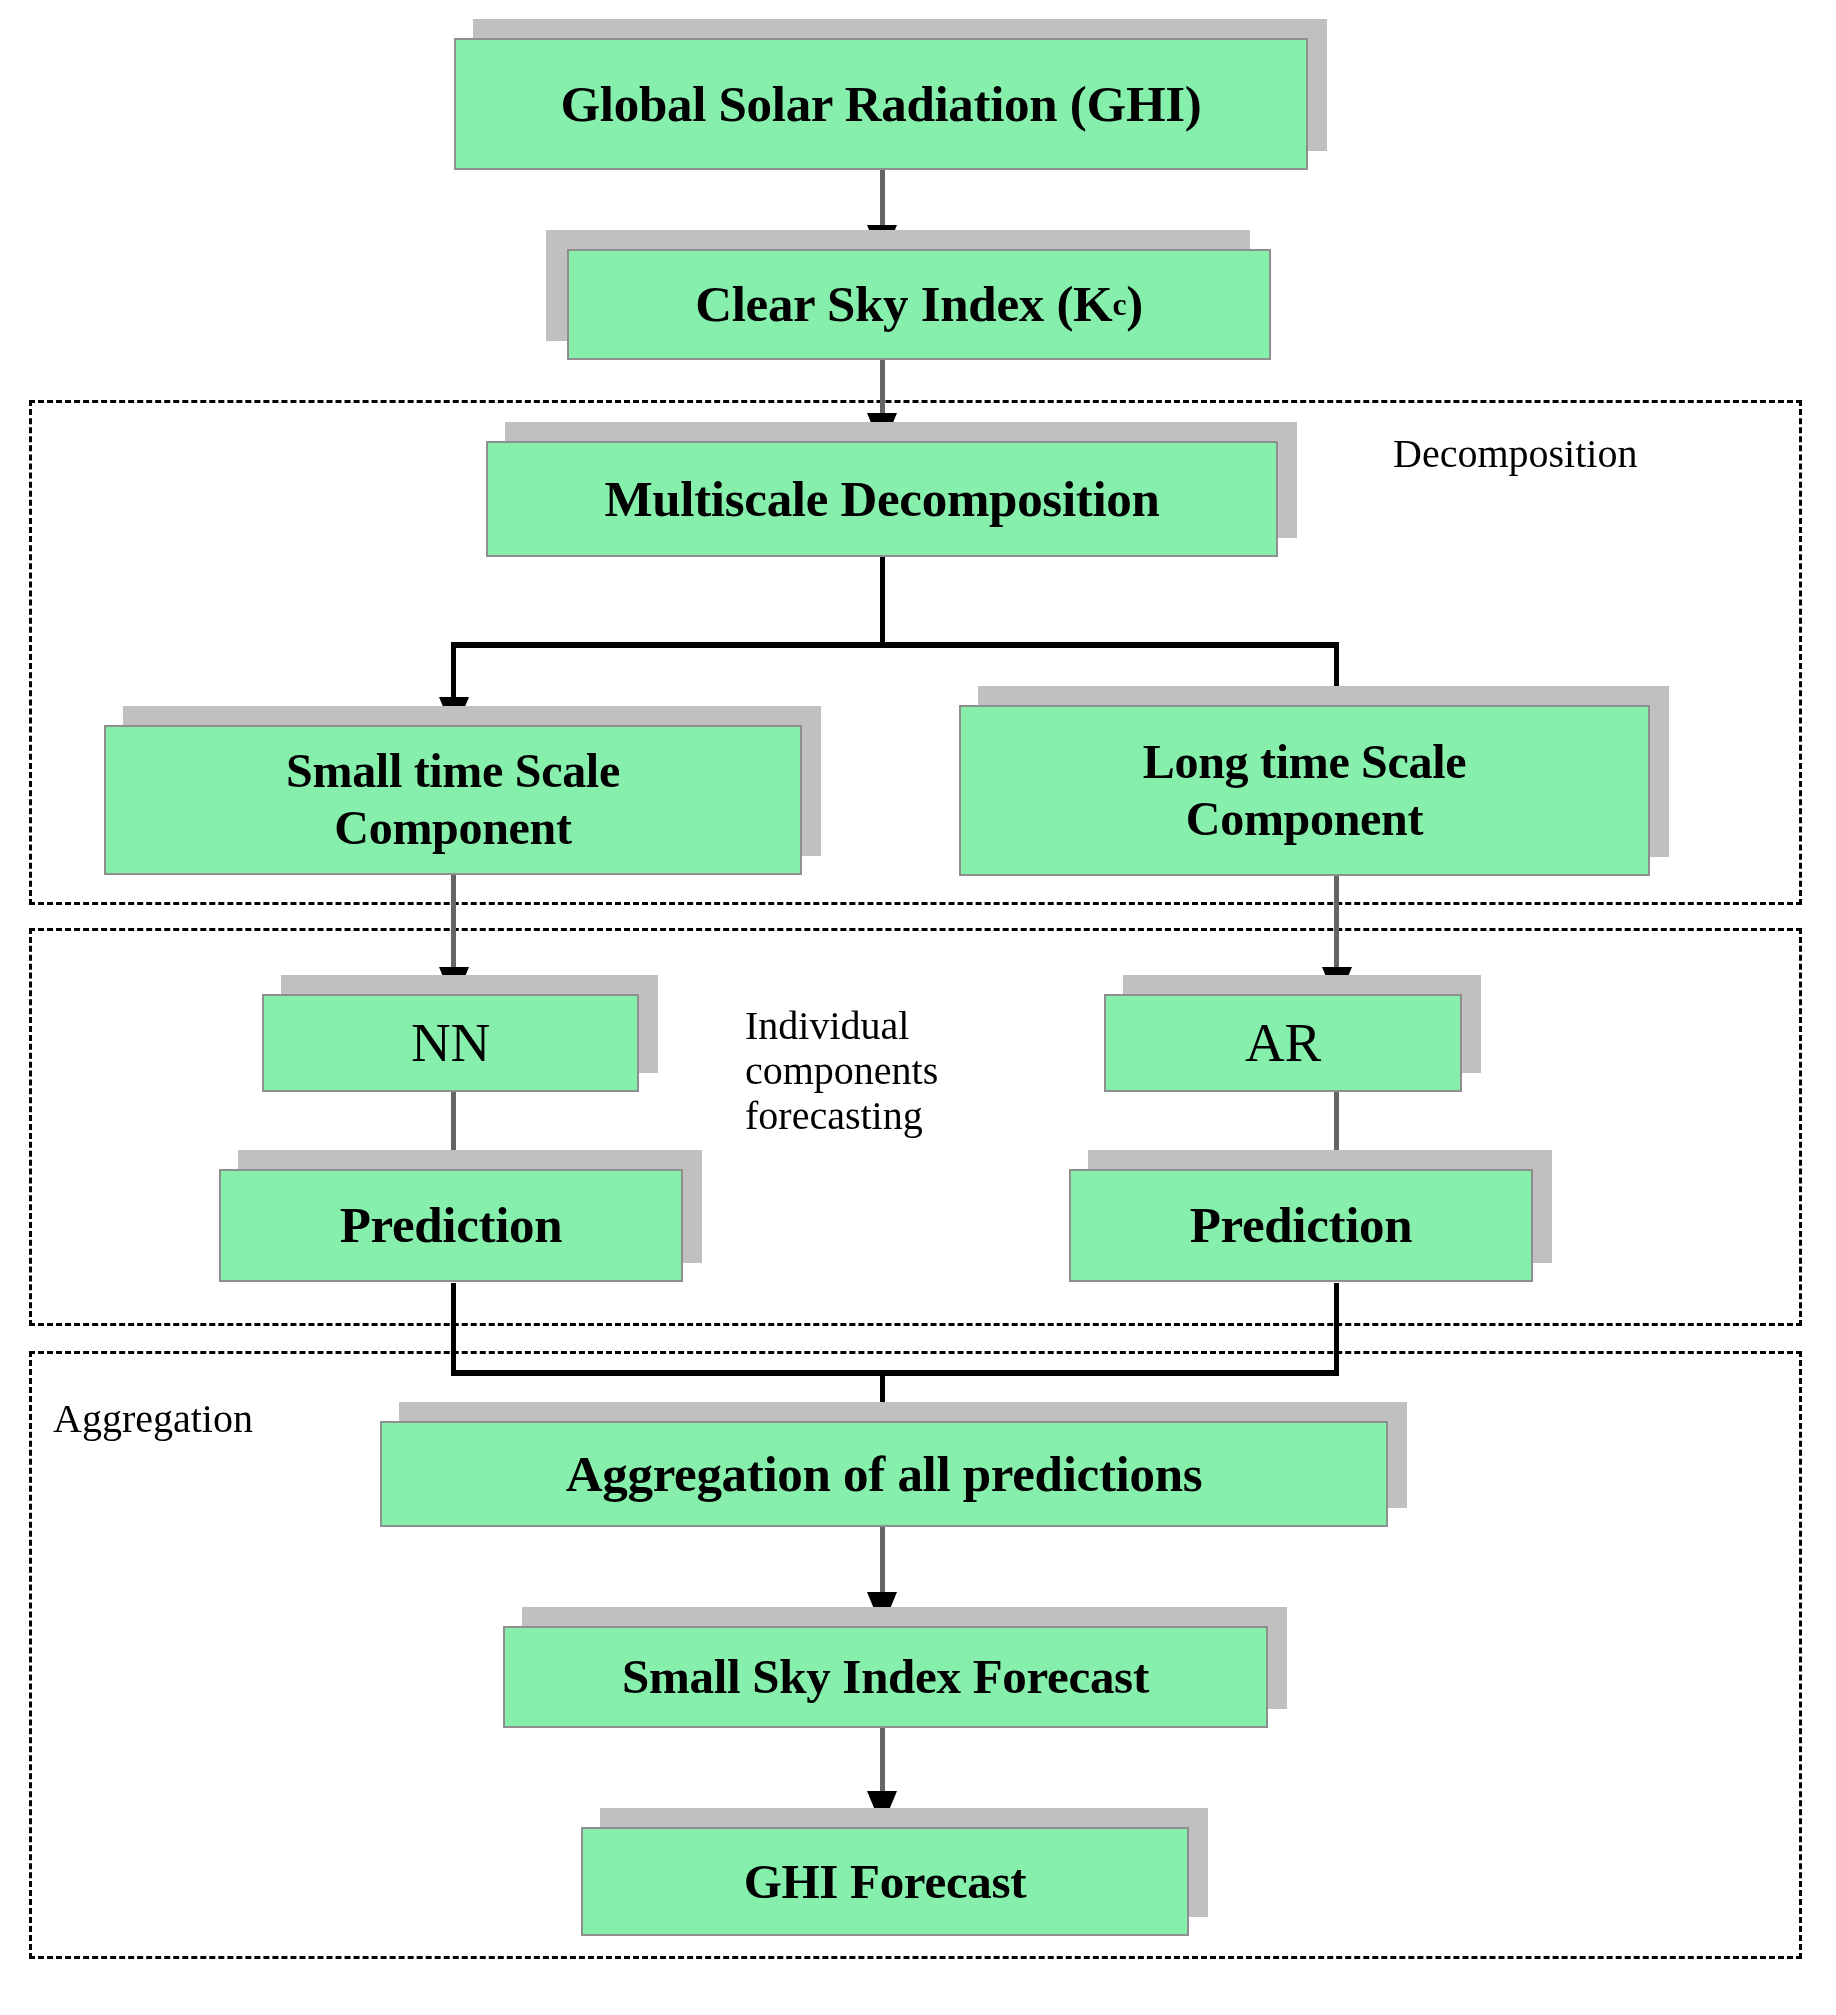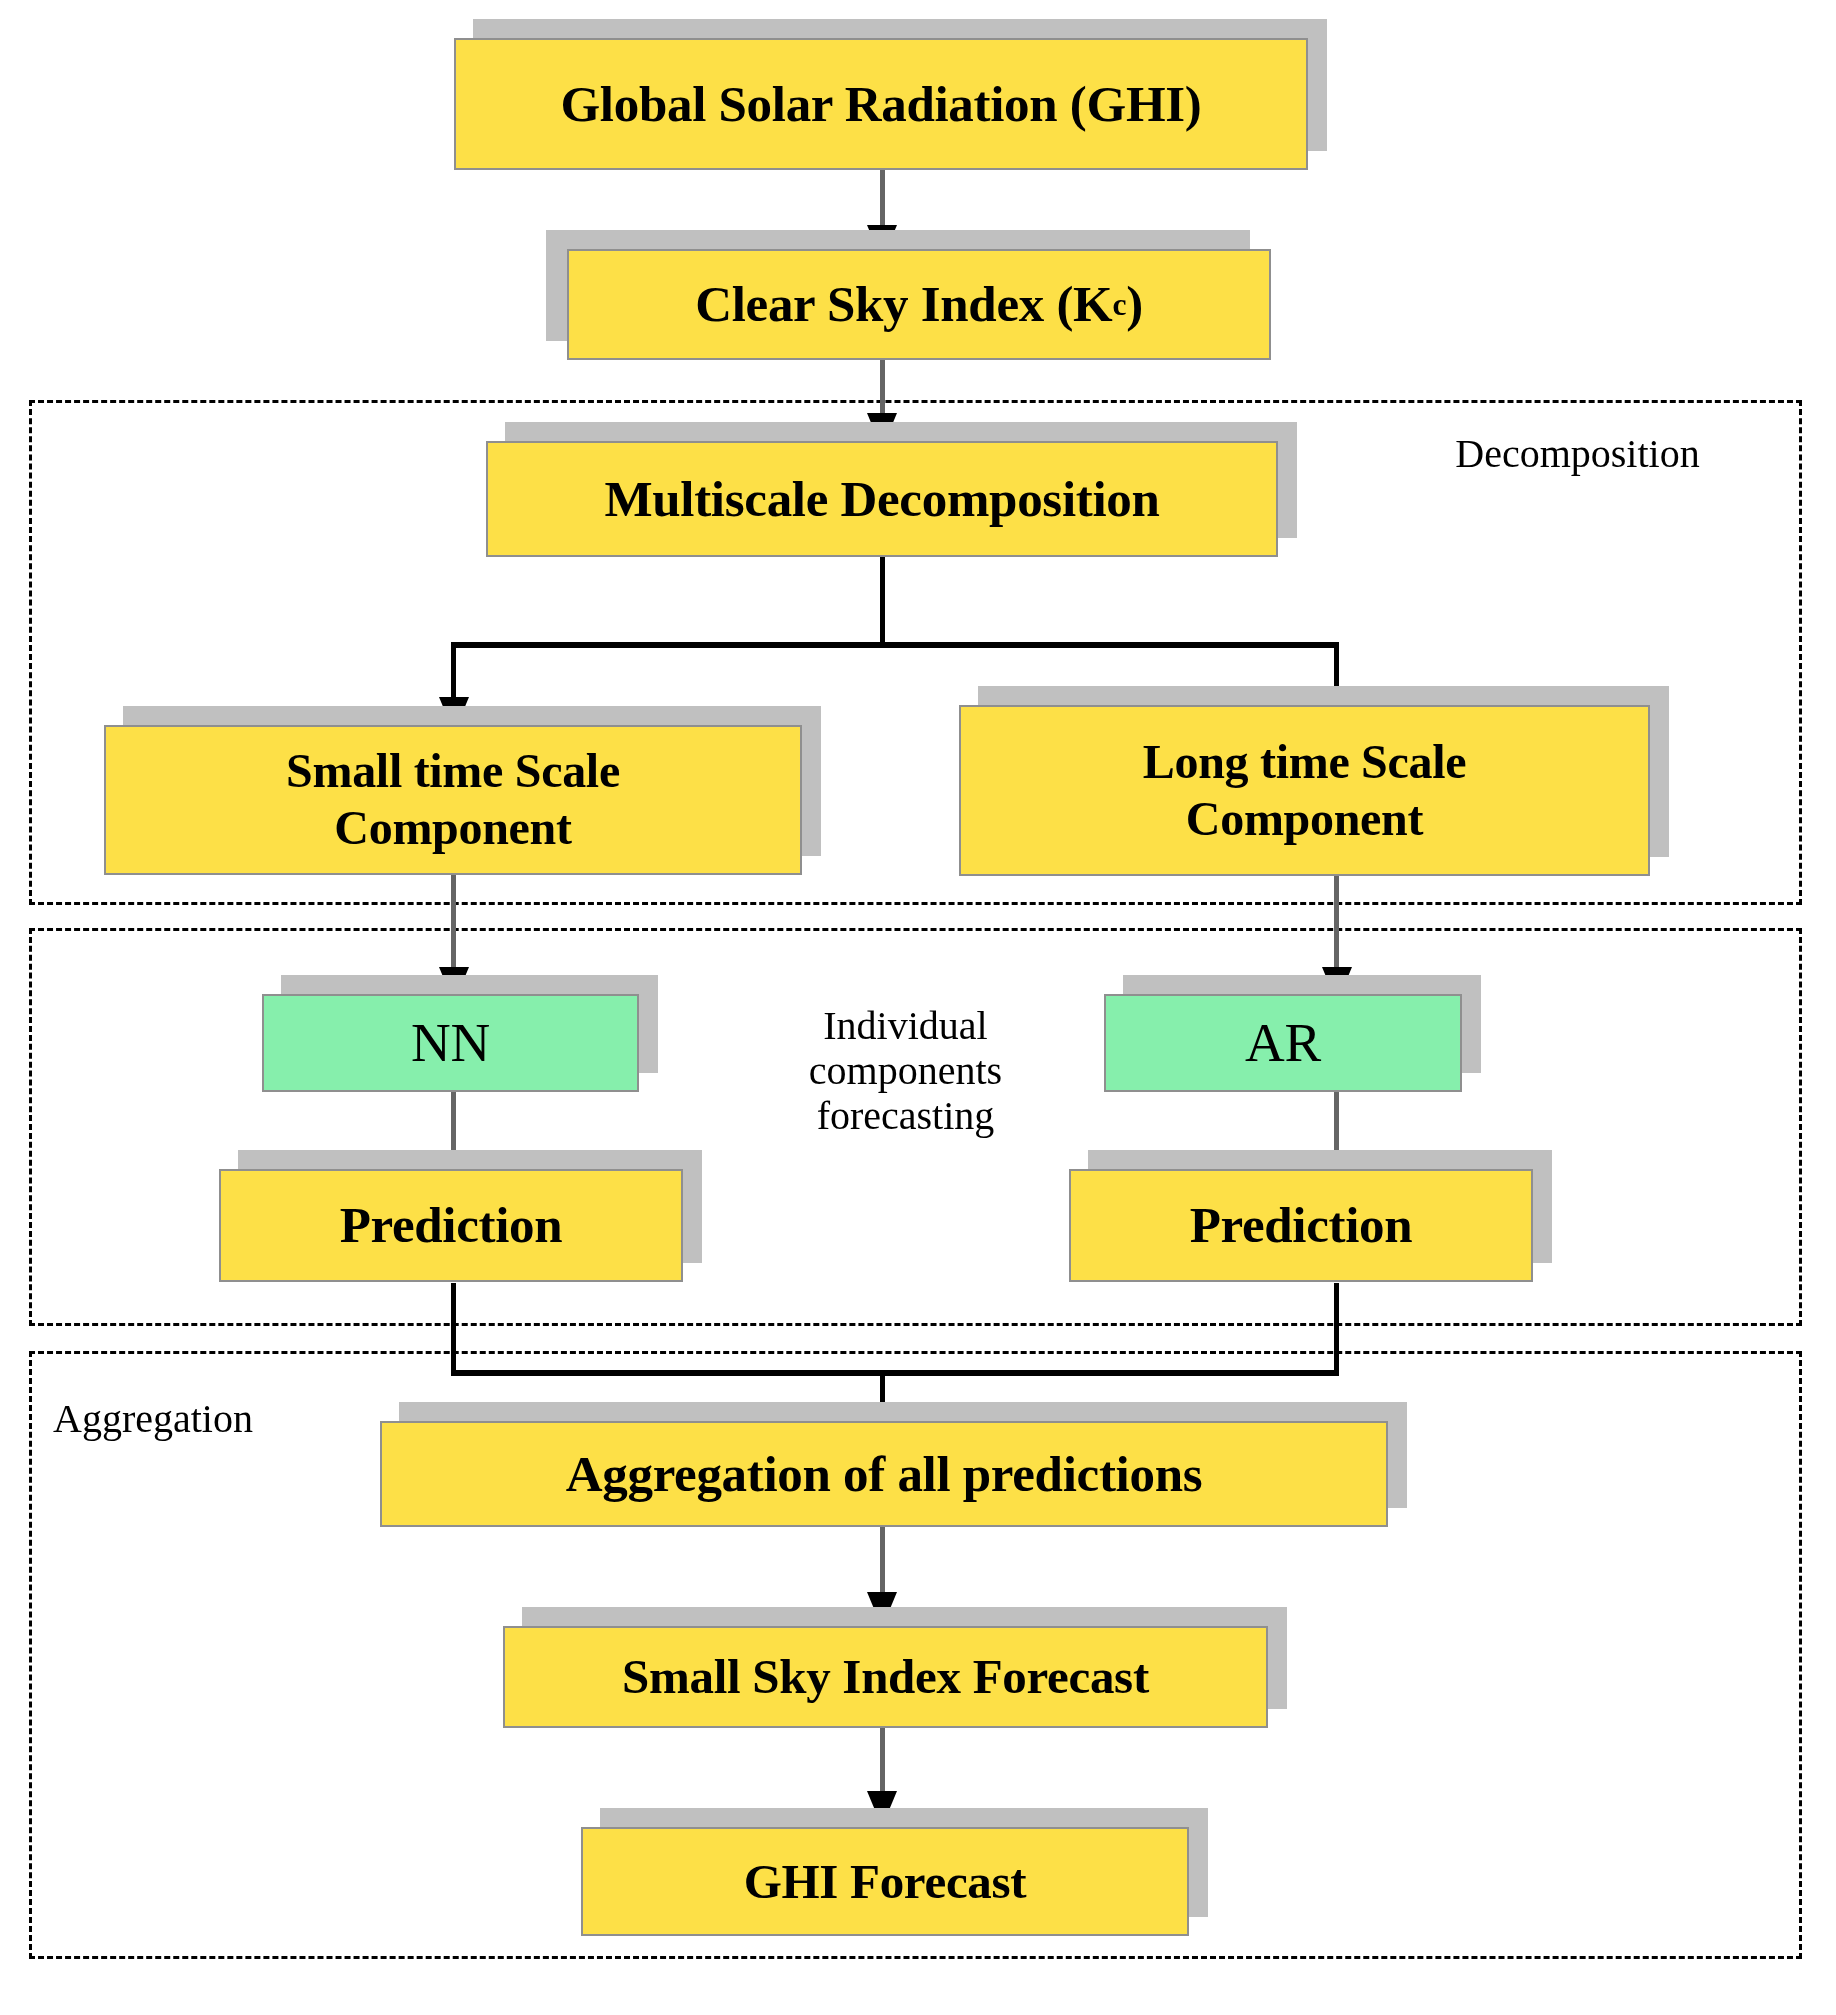--- a/index.html
+++ b/index.html
@@ -25,21 +25,21 @@
     box-sizing: border-box;
   }
 
   .section-label {
     position: absolute;
     font-family: "Liberation Serif", "DejaVu Serif", serif;
     font-weight: 400;
     color: #000000;
     white-space: pre-line;
     line-height: 1.12;
-    text-align: center;
+    text-align: left;
   }
 
   
   .node {
     position: absolute;
     box-sizing: border-box;
   }
   .node .shadow {
     position: absolute;
     left: 19px;
@@ -60,21 +60,21 @@
     align-items: center;
     justify-content: center;
     text-align: center;
     color: #000000;
     font-family: "Liberation Serif", "DejaVu Serif", serif;
     font-weight: bold;
     line-height: 1.18;
     white-space: pre-line;
     letter-spacing: -0.3px;
   }
-  .node.purple .face { background: #fde047; }
+  .node.purple .face { background: #86efac; }
   .node.pink .face   { background: #86efac; font-weight: 400; }
 
   
   .vline {
     position: absolute;
     background: #656565;
     width: 4.1px;
   }
   .vline.black { background: #000000; width: 4.8px; }
   .hline {

